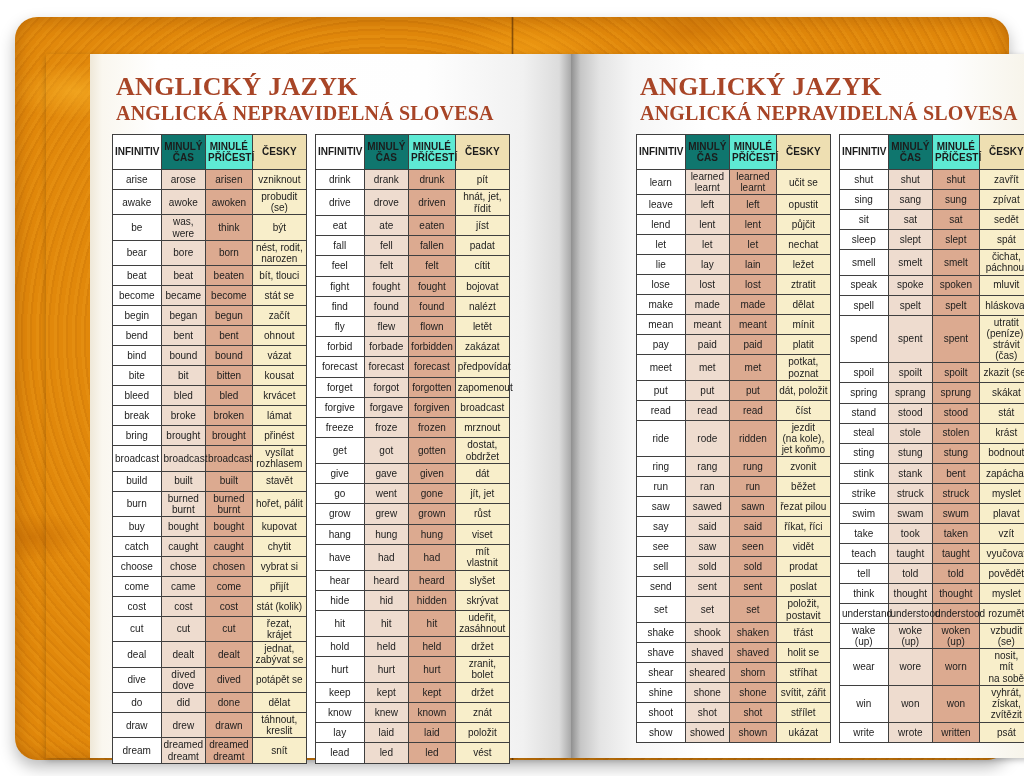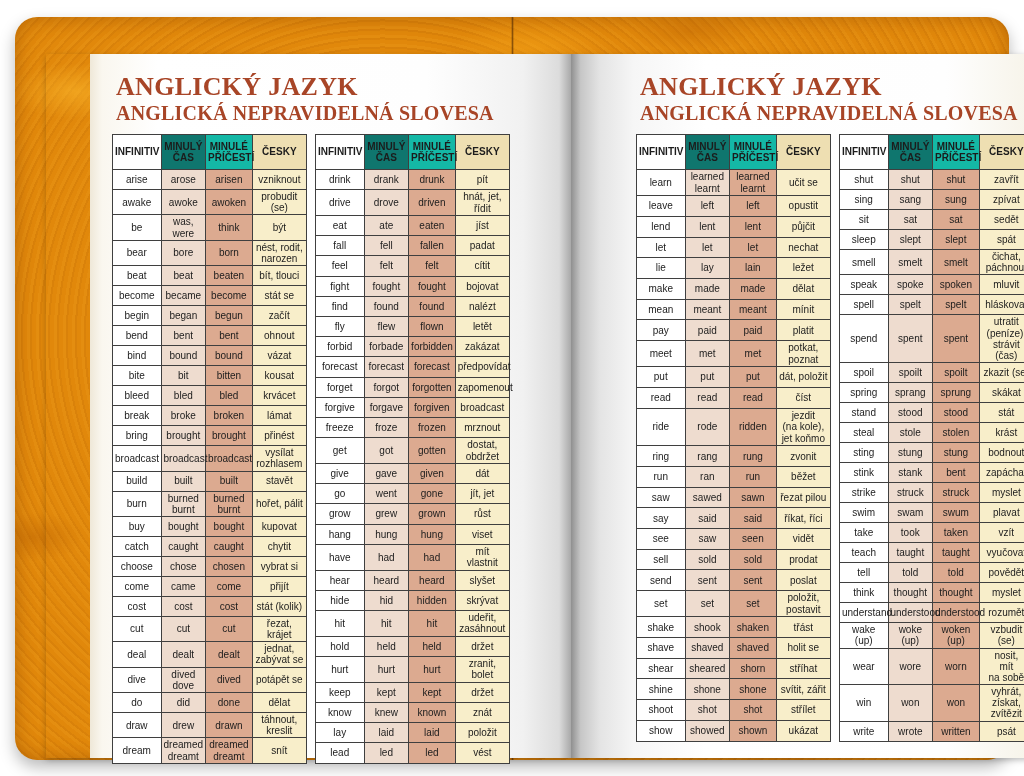--- a/index.html
+++ b/index.html
@@ -81,21 +81,21 @@
   }
   table.verbs th{
     font-size:10px;font-weight:bold;height:32px;line-height:1.15;
   }
   table.verbs td{
     font-size:10px;line-height:1.12;height:17px;
   }
   col.c0{width:25%;} col.c1{width:23%;} col.c2{width:24%;} col.c3{width:28%;}
   .c0{background:#ffffff;}
   th.c1{background:#0f766e;} td.c1{background:#eedccf;}
-  th.c2{background:#14b8a6;} td.c2{background:#dcaa90;}
+  th.c2{background:#5eead4;} td.c2{background:#dcaa90;}
   th.c3{background:#eedfb2;} td.c3{background:#f8eeca;}
 </style>
 </head>
 <body>
 
 <div class="stage">
   <div class="book">
     <div class="cover-spine-line"></div>
     <div class="pages">
 
@@ -542,20 +542,26 @@
                     <td class="c2">let</td>
                     <td class="c3">nechat</td>
                   </tr>
                   <tr>
                     <td class="c0">lie</td>
                     <td class="c1">lay</td>
                     <td class="c2">lain</td>
                     <td class="c3">ležet</td>
                   </tr>
                   <tr>
+                    <td class="c0">lose</td>
+                    <td class="c1">lost</td>
+                    <td class="c2">lost</td>
+                    <td class="c3">ztratit</td>
+                  </tr>
+                  <tr>
                     <td class="c0">make</td>
                     <td class="c1">made</td>
                     <td class="c2">made</td>
                     <td class="c3">dělat</td>
                   </tr>
                   <tr>
                     <td class="c0">mean</td>
                     <td class="c1">meant</td>
                     <td class="c2">meant</td>
                     <td class="c3">mínit</td>

